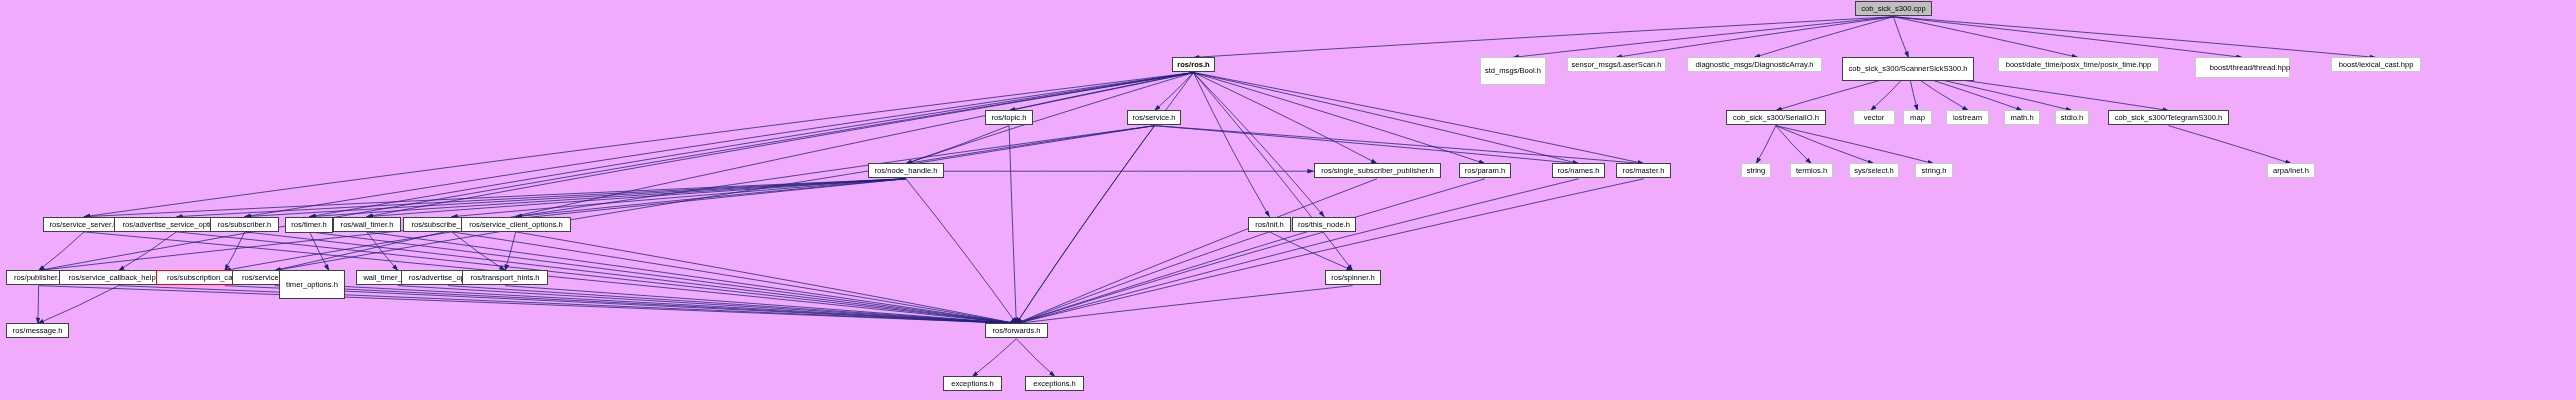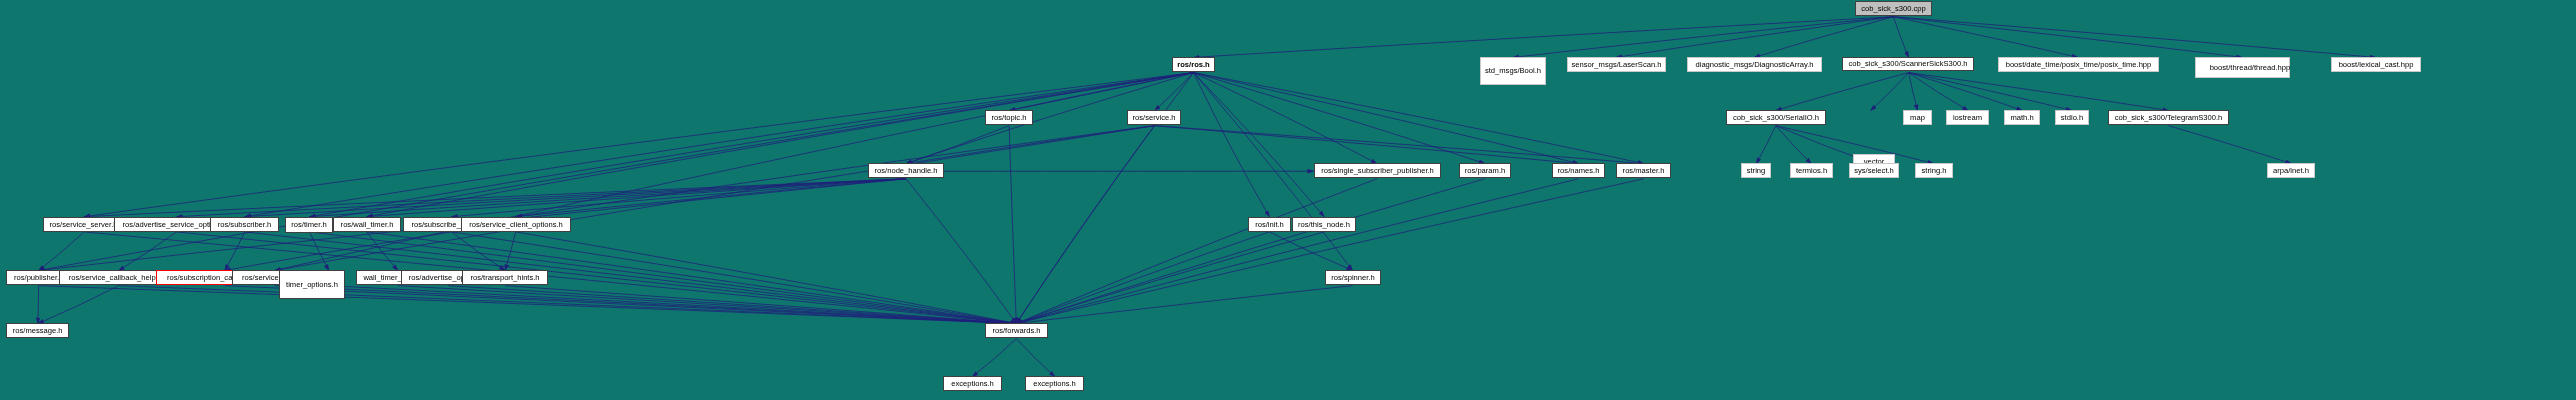--- a/index.html
+++ b/index.html
@@ -1,21 +1,21 @@
 <!DOCTYPE html>
 <html style="font-size:11px"><head>
 <meta charset="utf-8">
 <title>cob_sick_s300.cpp include dependency graph</title>
 <style>
   html,body{margin:0;padding:0;background:#ffffff;}
   #graph{
     position:relative;
     width:2576px;
     height:401px;
-    background:#0f766e;
+    background:#f0abfc;
     font-family:"Liberation Sans","DejaVu Sans",sans-serif;
     overflow:hidden;
   }
   #edges{position:absolute;left:0;top:0;width:2576px;height:401px;}
   .node{
     position:absolute;
     box-sizing:border-box;
     display:flex;
     align-items:center;
     justify-content:center;
@@ -148,42 +148,42 @@
       </div>
       <div class="node plain" style="left: 1480px; top: 57px; width: 66px; height: 28px;">
         <span class="lbl">std_msgs/Bool.h</span>
       </div>
       <div class="node plain" style="left: 1567px; top: 57px; width: 99px; height: 15px;">
         <span class="lbl">sensor_msgs/LaserScan.h</span>
       </div>
       <div class="node plain" style="left: 1687px; top: 57px; width: 135px; height: 15px;">
         <span class="lbl">diagnostic_msgs/DiagnosticArray.h</span>
       </div>
-      <div class="node header" style="left: 1842px; top: 57px; width: 132px; height: 14px;">
+      <div class="node header" style="left: 1842px; top: 57px; width: 132px; height: 24px;">
         <span class="lbl">cob_sick_s300/ScannerSickS300.h</span>
       </div>
       <div class="node plain" style="left: 1998px; top: 57px; width: 161px; height: 15px;">
         <span class="lbl">boost/date_time/posix_time/posix_time.hpp</span>
       </div>
       <div class="node plain" style="left: 2195px; top: 57px; width: 95px; height: 21px; padding-left: 19px;">
         <span class="lbl">boost/thread/thread.hpp</span>
       </div>
       <div class="node plain" style="left: 2331px; top: 57px; width: 90px; height: 15px;">
         <span class="lbl">boost/lexical_cast.hpp</span>
       </div>
       <div class="node header" style="left: 985px; top: 110px; width: 48px; height: 15px;">
         <span class="lbl">ros/topic.h</span>
       </div>
       <div class="node header" style="left: 1127px; top: 110px; width: 54px; height: 15px;">
         <span class="lbl">ros/service.h</span>
       </div>
       <div class="node header" style="left: 1726px; top: 110px; width: 100px; height: 15px;">
         <span class="lbl">cob_sick_s300/SerialIO.h</span>
       </div>
-      <div class="node plain" style="left: 1853px; top: 110px; width: 42px; height: 15px; margin-top: 44px;">
+      <div class="node plain" style="left: 1853px; top: 110px; width: 42px; height: 15px;">
         <span class="lbl">vector</span>
       </div>
       <div class="node plain" style="left: 1903px; top: 110px; width: 29px; height: 15px;">
         <span class="lbl">map</span>
       </div>
       <div class="node plain" style="left: 1946px; top: 110px; width: 43px; height: 15px;">
         <span class="lbl">iostream</span>
       </div>
       <div class="node plain" style="left: 2004px; top: 110px; width: 36px; height: 15px;">
         <span class="lbl">math.h</span>

